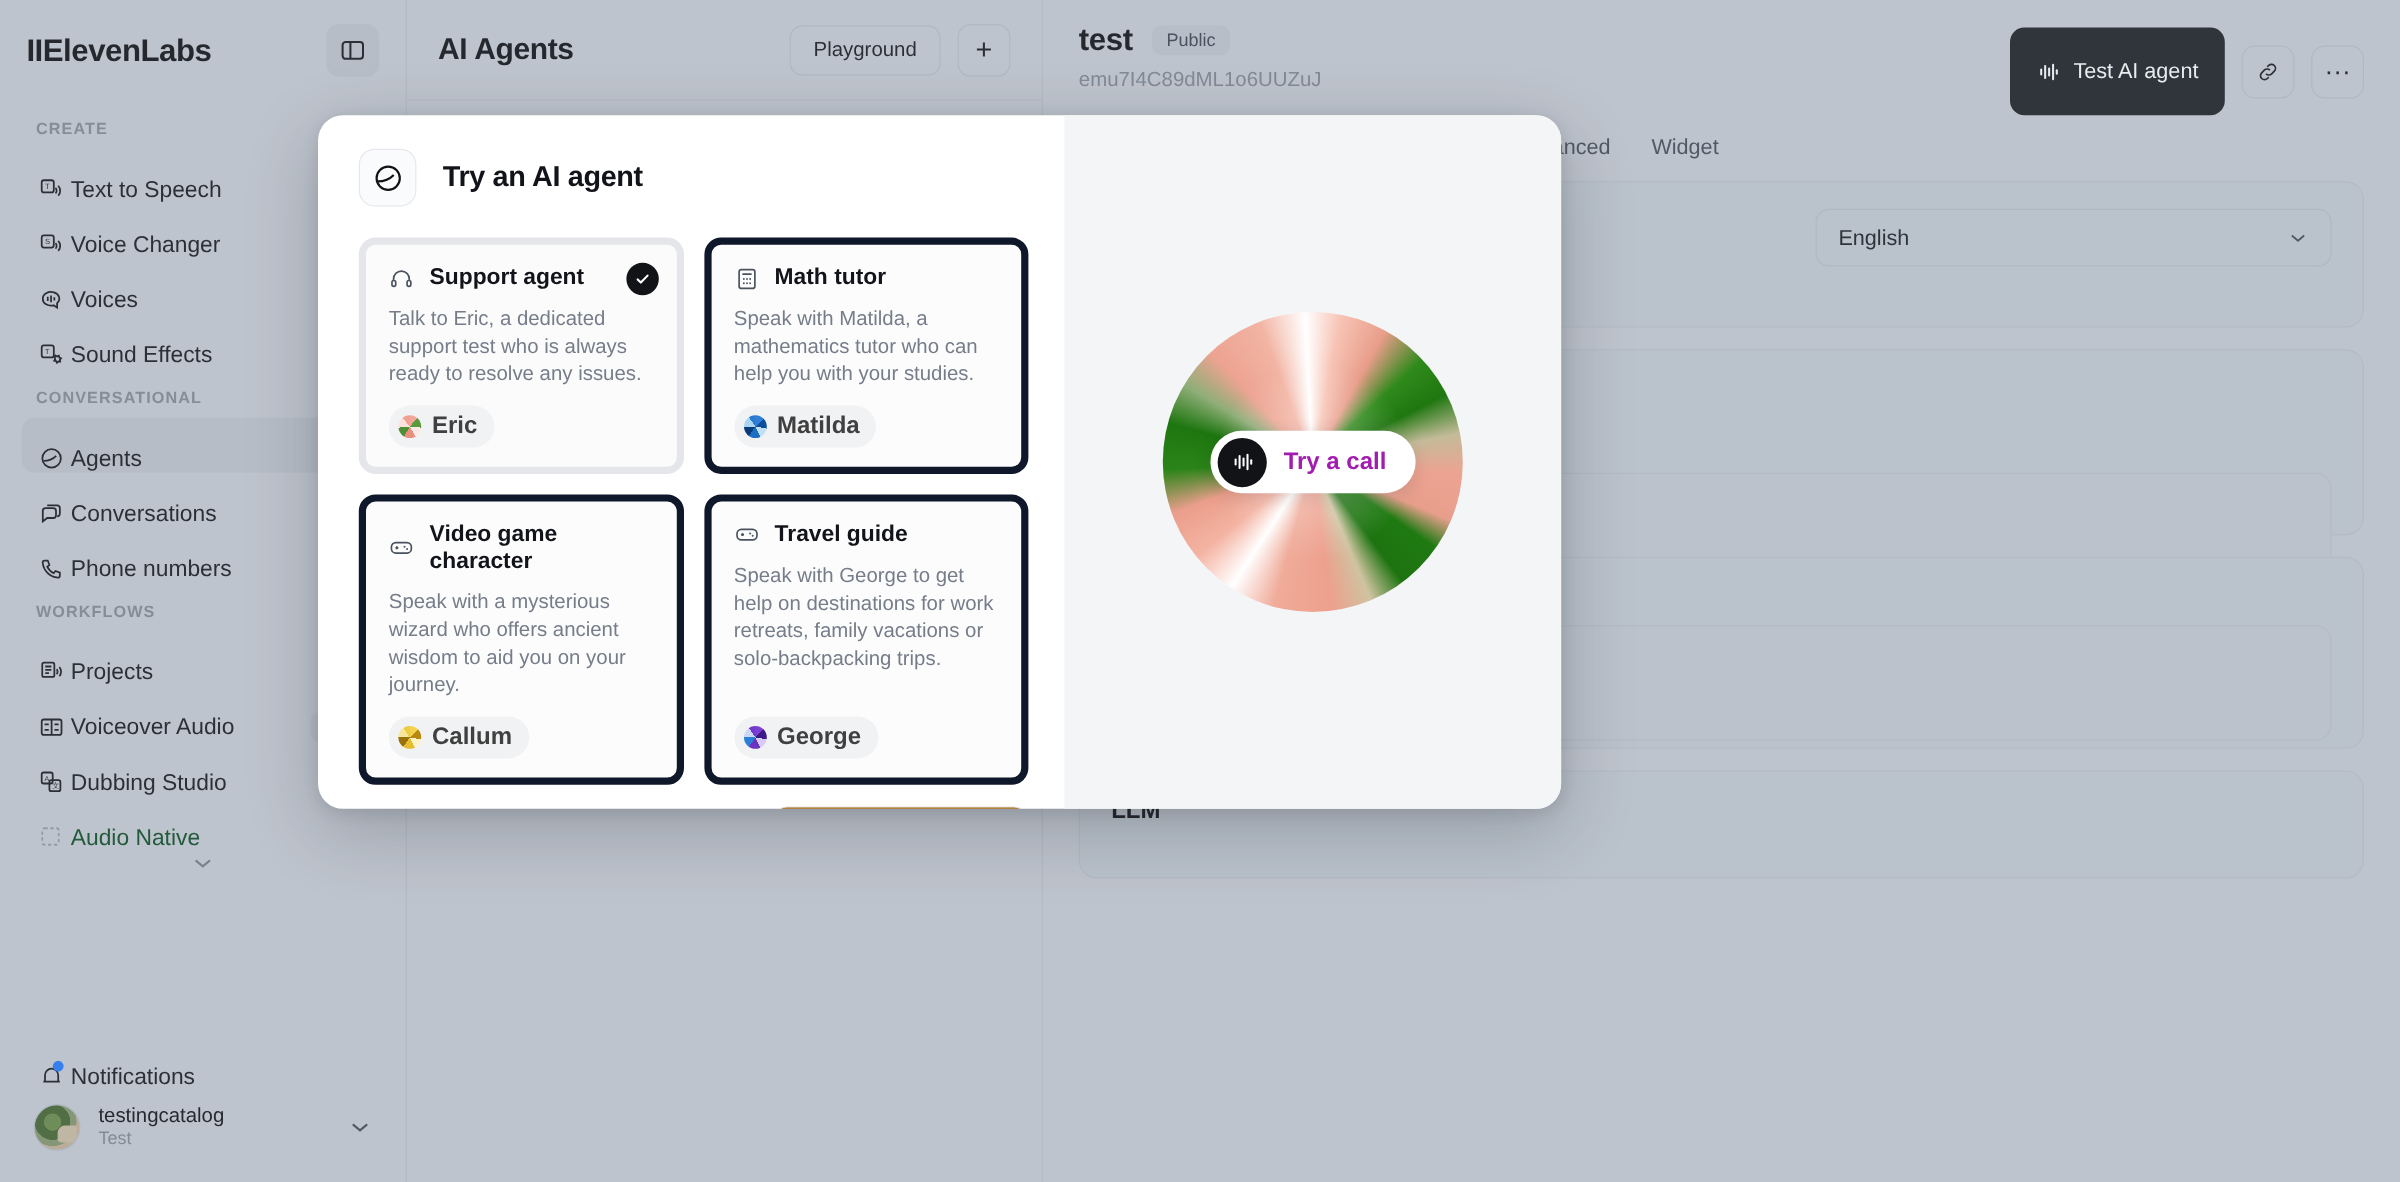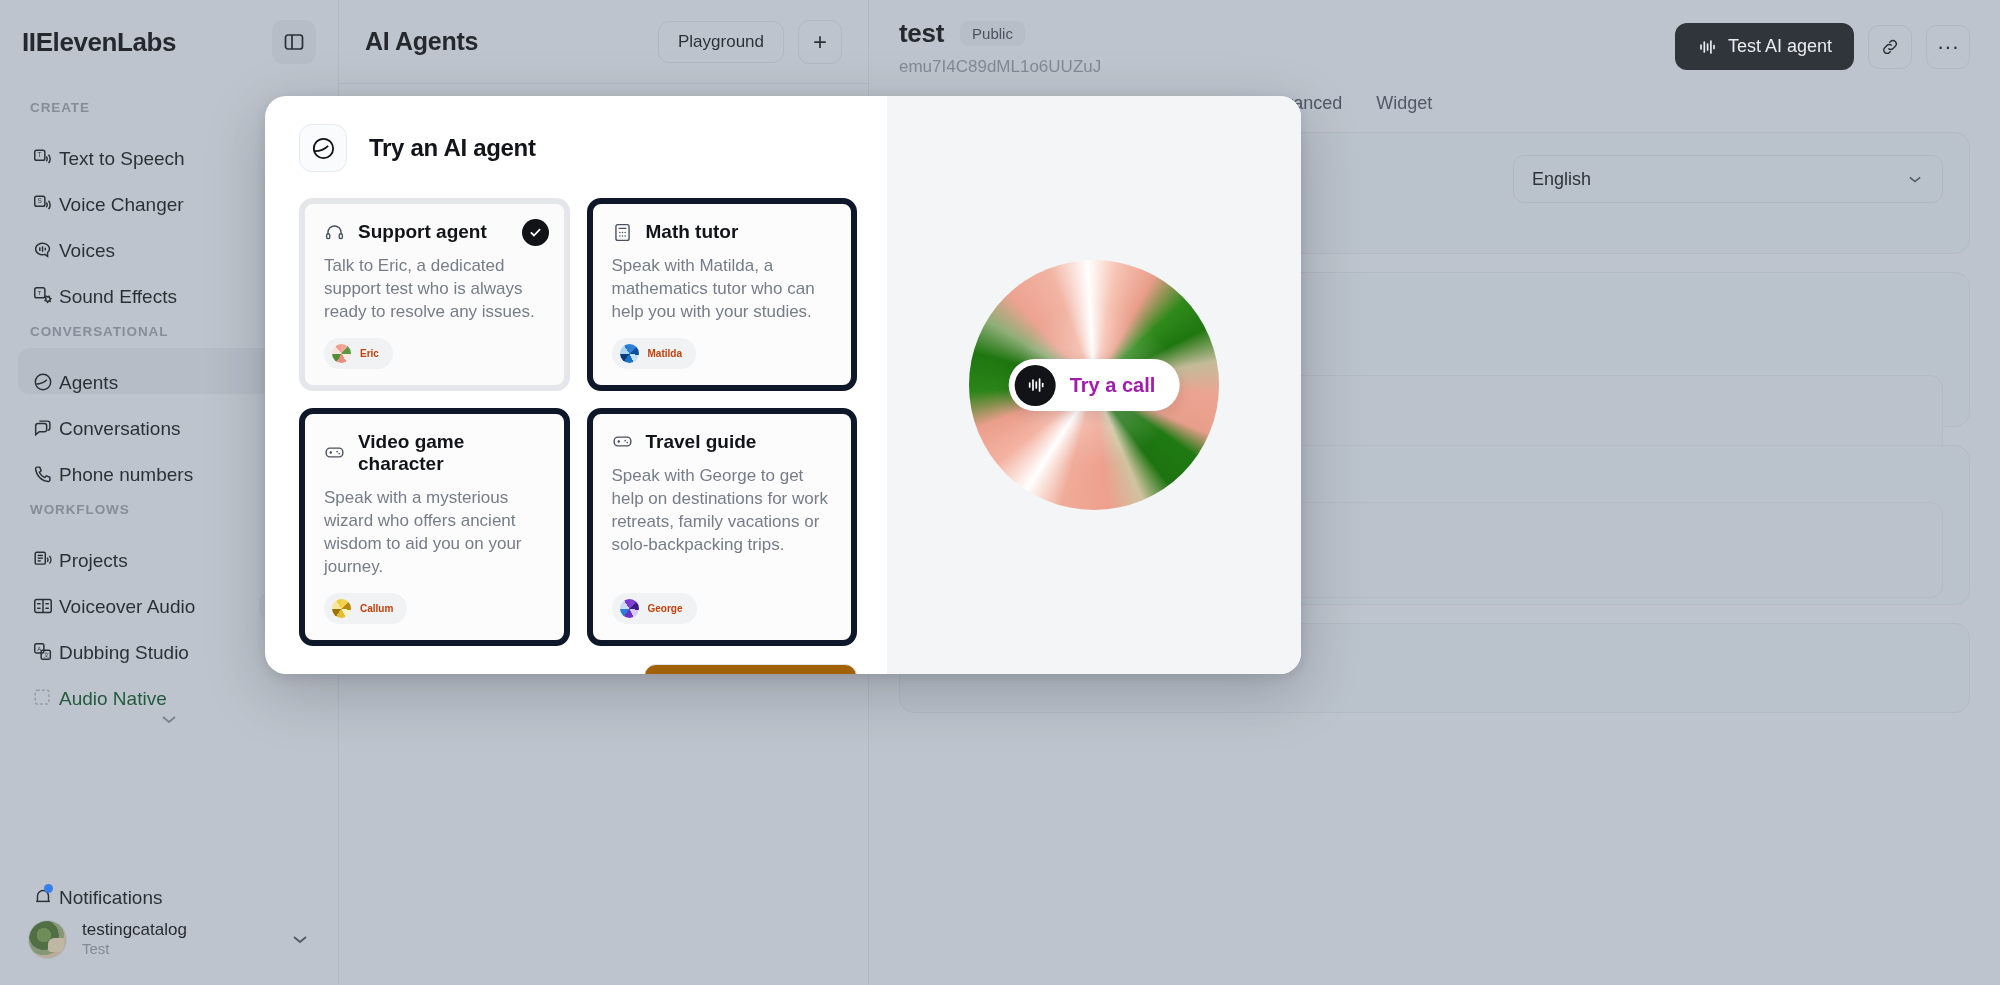--- a/index.html
+++ b/index.html
@@ -95,21 +95,21 @@
   .dt-titlerow { display: flex; align-items: center; gap: 16px; }
   .dt-title { font-size: 26px; font-weight: 700; color: #16181d; letter-spacing: -.3px; }
   .chip-public {
     font-size: 15px; color: #424a56; background: #c4cad3;
     padding: 4px 12px; border-radius: 8px;
   }
   .dt-id { font-size: 17px; color: #858c98; margin-top: 8px; }
   .dt-actions { display: flex; align-items: center; gap: 14px; padding-top: 5px; }
   .btn-dark {
     background: #23262c; color: #fff; border: none; border-radius: 12px;
-    font-size: 18px; padding: 13px 22px; display: flex; align-items: center; gap: 11px;
+    font-size: 18px; padding: 26px 22px; display: flex; align-items: center; gap: 11px;
     cursor: pointer; font-family: "Liberation Sans", sans-serif;
   }
   .tabs-row { display: flex; gap: 34px; font-size: 18px; color: #4a525f; padding: 6px 0 0 0; }
   .tab { cursor: pointer; }
   .tab.active { color: #16181d; font-weight: 600; }
   .card-block {
     background: #c8ced7; border: 1px solid #c0c6cf; border-radius: 15px;
     margin-top: 18px; padding: 22px 26px; position: relative;
   }
   .field-select {
@@ -148,21 +148,21 @@
   .tcard-head { display: flex; align-items: center; gap: 13px; margin-bottom: 12px; }
   .tcard-name { font-size: 19px; font-weight: 700; color: #12141a; }
   .tcard-desc { font-size: 17px; line-height: 1.35; color: #767d89; flex: 1; }
   .check-badge {
     position: absolute; top: 15px; right: 15px; width: 27px; height: 27px;
     border-radius: 50%; background: #111317; display: flex; align-items: center; justify-content: center;
   }
   .voice-chip {
     display: inline-flex; align-items: center; gap: 9px; align-self: flex-start;
     background: #f1f2f4; border-radius: 999px; padding: 6px 14px 6px 8px;
-    font-size: 10px; color: #c2410c; font-weight: 600; margin-top: 14px;
+    font-size: 20px; color: #404040; font-weight: 600; margin-top: 14px;
   }
   .vdot { width: 19px; height: 19px; border-radius: 50%; flex: 0 0 19px; }
   .v-eric   { background: conic-gradient(#f1a79a 0deg 40deg,#5a9a3d 40deg 95deg,#fde9e4 95deg 150deg,#e88f80 150deg 210deg,#4f8f36 210deg 265deg,#fbe2dc 265deg 320deg,#f2a091 320deg 360deg); }
   .v-matilda{ background: conic-gradient(#2f7fd6 0deg 45deg,#0b4f9c 45deg 100deg,#bfe0f7 100deg 155deg,#1d6fc4 155deg 215deg,#073b7a 215deg 270deg,#a9d4f3 270deg 325deg,#2a7ad0 325deg 360deg); }
   .v-callum { background: conic-gradient(#f3d24e 0deg 45deg,#b8890f 45deg 100deg,#fdf3c6 100deg 155deg,#e6bd32 155deg 215deg,#9b7209 215deg 270deg,#f7e79a 270deg 325deg,#eccd45 325deg 360deg); }
   .v-george { background: conic-gradient(#7b3fd4 0deg 45deg,#3b1b86 45deg 100deg,#d9c9f7 100deg 155deg,#6a34c0 155deg 215deg,#2b7fd6 215deg 270deg,#cbd9f7 270deg 325deg,#7438cc 325deg 360deg); }
   .modal-foot { margin-top: auto; display: flex; justify-content: flex-end; padding-top: 18px; }
   .btn-white {
     border: 1px solid #e3e5e9; background: #a16207; border-radius: 12px;
     font-size: 19px; color: #12141a; padding: 14px 22px; cursor: pointer;

